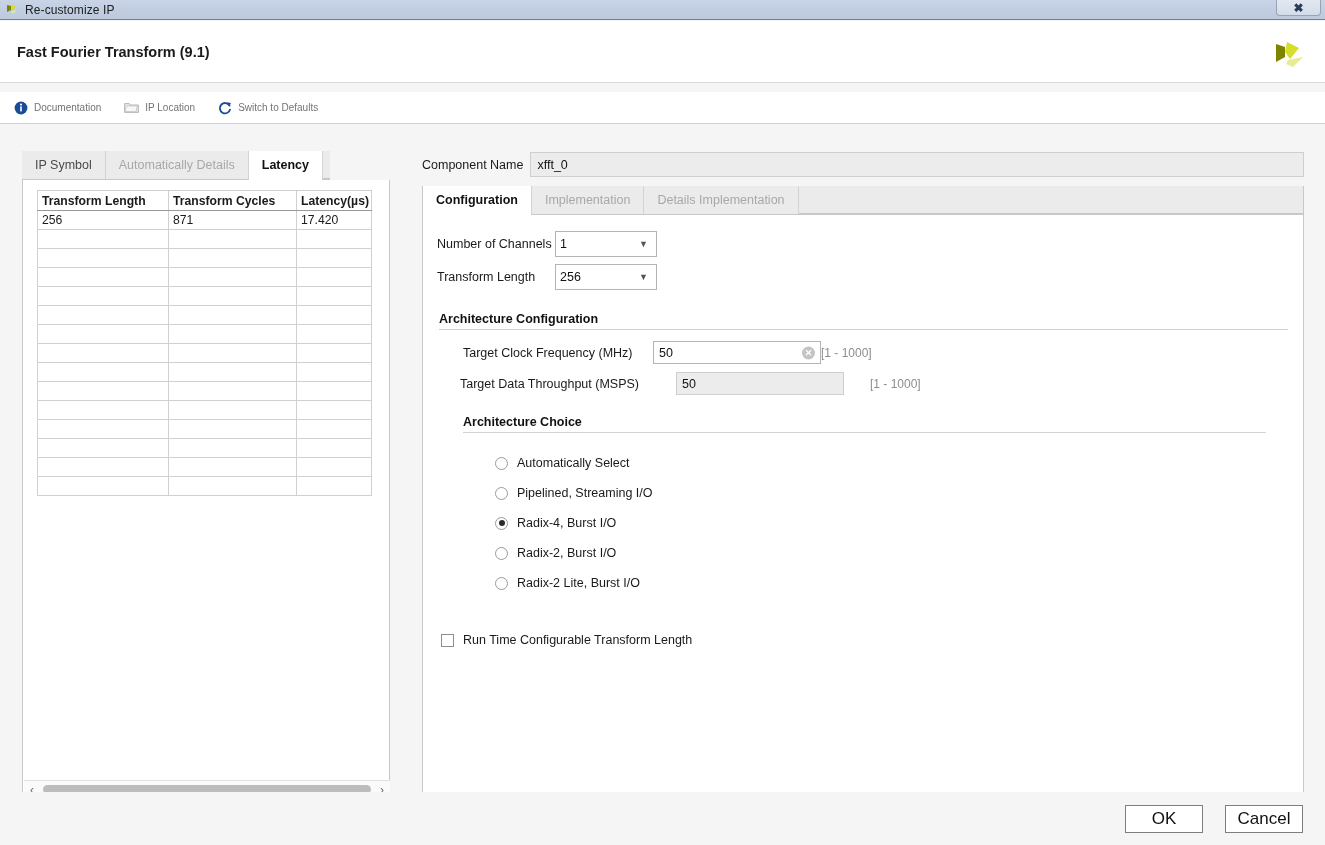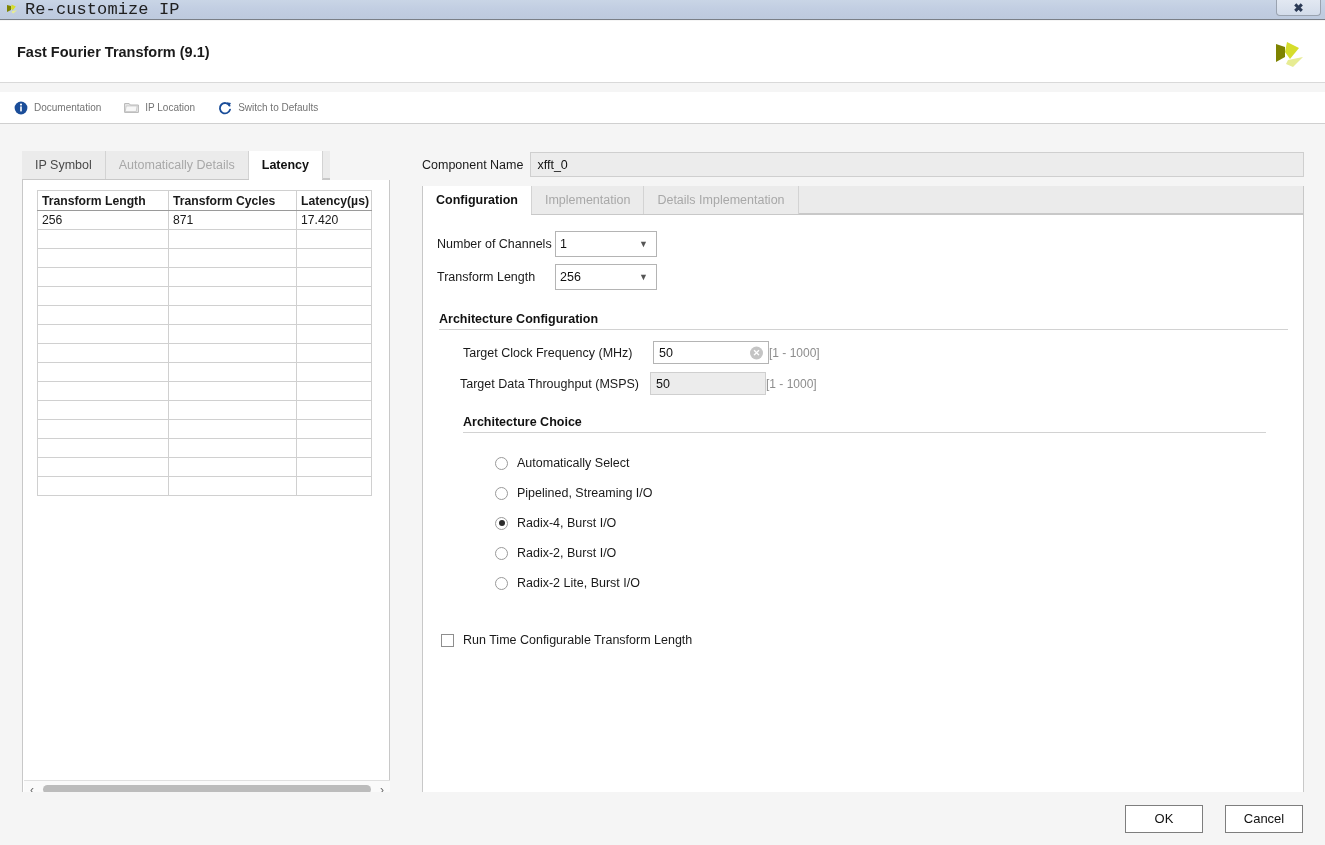--- a/index.html
+++ b/index.html
@@ -22,23 +22,22 @@
     width: 1325px; height: 20px;
     background: linear-gradient(to bottom, #c9d5e6 0%, #c2cee2 45%, #bdcade 100%);
     border-bottom: 1px solid #7a7f87;
     display: flex; align-items: center;
   }
   #titlebar .tb-icon {
     width: 16px; height: 16px; margin-left: 4px; margin-right: 5px;
     position: relative; flex: 0 0 auto;
   }
   #titlebar .tb-title {
-    font-size: 17px; color: #202020;
+    font-size: 12px; color: #202020;
     letter-spacing: .1px;
-    font-family: Liberation Mono, monospace;
   }
   .close-btn {
     position: absolute; right: 4px; top: -7px;
     width: 45px; height: 23px;
     background: linear-gradient(to bottom,#e9eef6 0%, #d3dcea 100%);
     border: 1px solid #9aa3b0;
     border-top: none;
     border-radius: 0 0 4px 4px;
     display: flex; align-items: flex-end; justify-content: center;
     padding-bottom: 1px;
@@ -269,21 +268,21 @@
 
   .param-row {
     display: flex; align-items: center;
     height: 23px;
   }
   .param-row .pl {
     font-size: 12.5px; color: #1a1a1a;
     width: 190px;
   }
   .txtfield {
-    width: 116px; height: 23px;
+    width: 168px; height: 23px;
     border: 1px solid #b4b4b4;
     background: #ffffff;
     font-size: 12.5px; color: #111;
     padding: 0 22px 0 5px;
     display: flex; align-items: center;
     position: relative;
   }
   .txtfield.disabled {
     background: #ececec;
     border: 1px solid #cfcfcf;
@@ -338,21 +337,21 @@
     position: absolute; left: 0; top: 792px;
     width: 1325px; height: 53px;
     background: #f5f5f5;
     display: flex; align-items: center; justify-content: flex-end;
     padding-right: 22px;
   }
   .btn {
     width: 78px; height: 28px;
     background: #ffffff;
     border: 1px solid #7e7e7e;
-    font-size: 13px; color: #111;
+    font-size: 17px; color: #111;
     font-family: "Liberation Sans", sans-serif;
     display: flex; align-items: center; justify-content: center;
     margin-left: 22px;
     cursor: default;
   }
 </style>
 </head>
 <body>
 
 <div id="window">
@@ -580,21 +579,21 @@
 
           <div class="param-row" style="margin:11px 0 0 40px;">
             <span class="pl">Target Clock Frequency (MHz)</span>
             <div class="txtfield">
               <span>50</span>
               <span class="clear-ic">✕</span>
             </div>
             <span class="range-hint">[1 - 1000]</span>
           </div>
 
-          <div class="param-row" style="margin:8px 0 0 37px;">
+          <div class="param-row" style="margin:8px 0 0 37px;gap:26px;">
             <span class="pl">Target Data Throughput (MSPS)</span>
             <div class="txtfield disabled">
               <span>50</span>
             </div>
             <span class="range-hint">[1 - 1000]</span>
           </div>
 
           <div style="margin:20px 0 0 40px; width:803px;">
             <div class="section-title">Architecture Choice</div>
             <div class="section-rule"></div>

